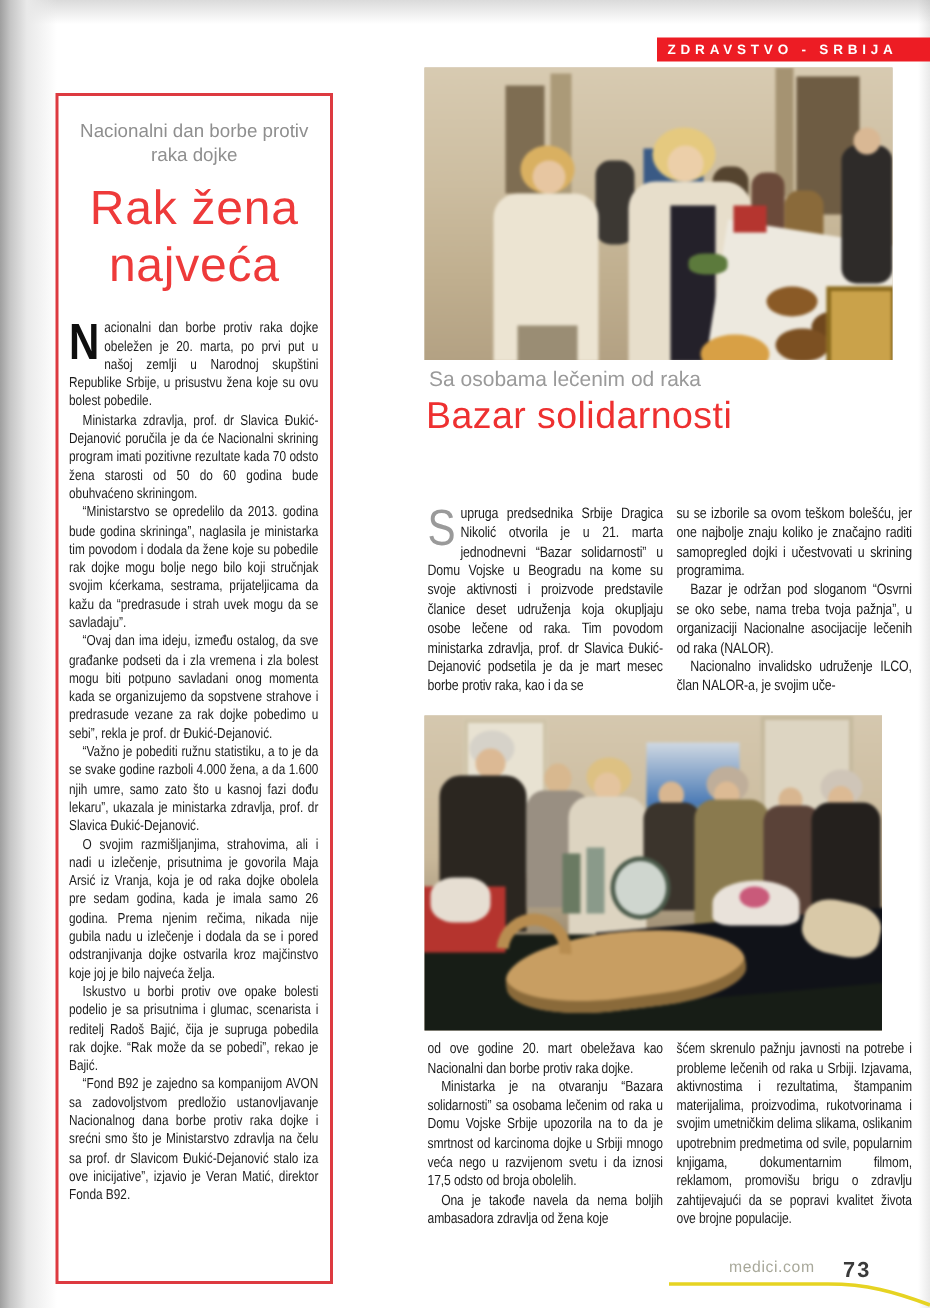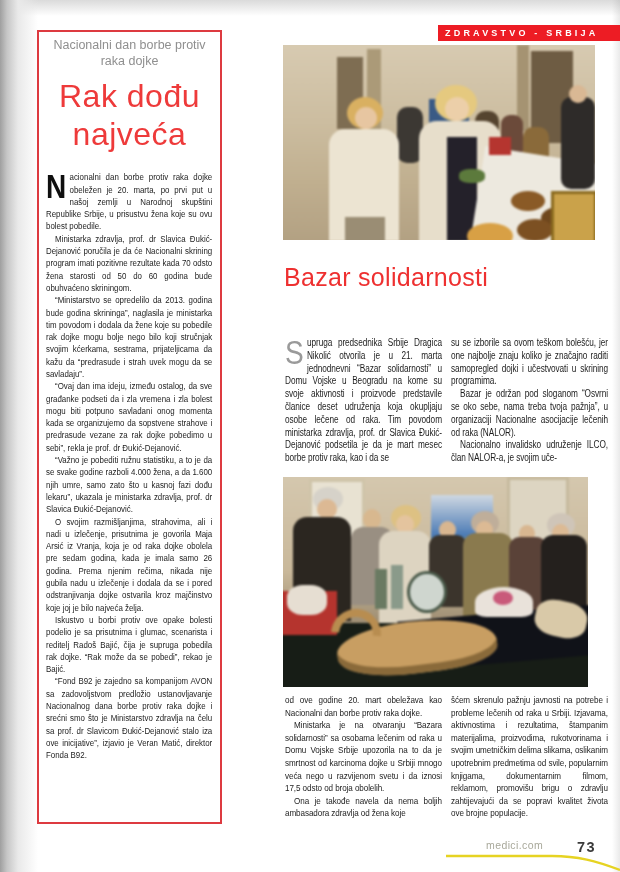--- a/index.html
+++ b/index.html
@@ -8,22 +8,22 @@
     background:
       linear-gradient(90deg,#9f9f9f 0px,#c6c6c6 7px,#e9e9e9 18px,rgba(255,255,255,0) 38px),
       linear-gradient(180deg,rgba(150,150,150,.35) 0px,rgba(255,255,255,0) 16px),
       linear-gradient(270deg,rgba(170,170,170,.25) 0px,rgba(255,255,255,0) 8px),
       #ffffff;}
   
   .banner{position:absolute;left:438px;top:25px;width:182px;height:16px;background:#ed1c24;}
   .banner span{display:block;font-size:9px;font-weight:bold;color:#fff;letter-spacing:3.2px;
     line-height:16px;padding-left:7px;white-space:nowrap;}
   
-  .left-box{position:absolute;left:37px;top:30px;width:185px;height:794px;border:2px solid #dd3a40;
-    box-sizing:border-box;padding:4px 7px;overflow:hidden;}
+  .left-box{position:absolute;left:37px;top:62px;width:185px;height:794px;border:2px solid #dd3a40;
+    box-sizing:border-box;padding:14px 7px;overflow:hidden;}
   .kicker{font-size:12.5px;color:#8f8f8f;text-align:center;line-height:1.25;margin-top:2px;}
   .left-title{margin-top:8px;color:#ee3a3a;text-align:center;}
   .left-title div{font-size:32px;line-height:38px;letter-spacing:.5px;}
   .left-body{margin-top:18px;width:202px;transform:scaleX(.823);transform-origin:0 0;
     font-size:9.6px;line-height:12.3px;color:#1d1d1d;text-align:justify;}
   .left-body p{margin:0;}
   .left-body-list p{text-indent:11px;}
   .dropcap{float:left;font-size:34px;line-height:27px;font-weight:bold;color:#0f0f0f;padding:2px 4px 0 0;}
   .dropcap.gray{color:#9a9a9a;font-weight:normal;}
   
@@ -41,35 +41,35 @@
     font-size:10px;line-height:12.8px;color:#1d1d1d;text-align:justify;letter-spacing:-.1px;}
   .cols-bottom .col{font-size:9.8px;line-height:12.6px;}
   .col1{left:0;}
   .col2{left:166px;}
   .col p{margin:0;}
   .col p + p{text-indent:11px;}
   
   .footer{position:absolute;left:440px;top:836px;width:180px;height:36px;}
   .footer svg{position:absolute;left:0;top:0;}
   .site{position:absolute;left:46px;top:3px;font-size:10.5px;color:#a8a89a;letter-spacing:.4px;}
-  .pageno{position:absolute;left:137px;top:3px;font-size:14.5px;font-weight:bold;color:#3a3a3a;letter-spacing:1.5px;}
+  .pageno{position:absolute;left:122px;top:3px;font-size:14.5px;font-weight:bold;color:#3a3a3a;letter-spacing:1.5px;}
 </style>
 </head>
 <body>
 
 <div class="page">
 
   <div class="banner">
     <span>ZDRAVSTVO - SRBIJA</span>
   </div>
 
   <div class="left-box">
     <div class="kicker">Nacionalni dan borbe protiv raka dojke</div>
     <div class="left-title">
-      <div>Rak dođu</div>
+      <div>Rak žena</div>
       <div>najveća</div>
     </div>
     <div class="left-body">
       <p><span class="dropcap">N</span><span>acionalni dan borbe protiv raka dojke obeležen je 20. marta, po prvi put u našoj zemlji u Narodnoj skupštini Republike Srbije, u prisustvu žena koje su ovu bolest pobedile.</span></p>
       <div class="left-body-list">
           <p>Ministarka zdravlja, prof. dr Slavica Đukić-Dejanović poručila je da će Nacionalni skrining program imati pozitivne rezultate kada 70 odsto žena starosti od 50 do 60 godina bude obuhvaćeno skriningom.</p>
           <p>“Ministarstvo se opredelilo da 2013. godina bude godina skrininga”, naglasila je ministarka tim povodom i dodala da žene koje su pobedile rak dojke mogu bolje nego bilo koji stručnjak svojim kćerkama, sestrama, prijateljicama da kažu da “predrasude i strah uvek mogu da se savladaju”.</p>
           <p>“Ovaj dan ima ideju, između ostalog, da sve građanke podseti da i zla vremena i zla bolest mogu biti potpuno savladani onog momenta kada se organizujemo da sopstvene strahove i predrasude vezane za rak dojke pobedimo u sebi”, rekla je prof. dr Đukić-Dejanović.</p>
           <p>“Važno je pobediti ružnu statistiku, a to je da se svake godine razboli 4.000 žena, a da 1.600 njih umre, samo zato što u kasnoj fazi dođu lekaru”, ukazala je ministarka zdravlja, prof. dr Slavica Đukić-Dejanović.</p>
           <p>O svojim razmišljanjima, strahovima, ali i nadi u izlečenje, prisutnima je govorila Maja Arsić iz Vranja, koja je od raka dojke obolela pre sedam godina, kada je imala samo 26 godina. Prema njenim rečima, nikada nije gubila nadu u izlečenje i dodala da se i pored odstranjivanja dojke ostvarila kroz majčinstvo koje joj je bilo najveća želja.</p>
@@ -105,20 +105,21 @@
       <div style="left:238px;top:178px;width:36px;height:22px;border-radius:50%;background:#7c5022;"></div>
       <div style="left:188px;top:182px;width:46px;height:26px;border-radius:50%;background:#d8a045;"></div>
       <div style="left:210px;top:96px;width:22px;height:18px;background:#b5352f;"></div>
       <div style="left:180px;top:128px;width:26px;height:14px;border-radius:40%;background:#5c7a3c;"></div>
       <div style="left:282px;top:56px;width:34px;height:92px;border-radius:10px;background:#2e2b29;"></div>
       <div style="left:290px;top:44px;width:18px;height:18px;border-radius:50%;background:#d9b894;"></div>
       <div style="left:272px;top:150px;width:40px;height:48px;background:#caa24a;border:3px solid #8a6a1e;"></div>
     </div>
   </div>
 
+  <div class="right-kicker">Sa osobama lečenim od raka</div>
   <div class="right-title">Bazar solidarnosti</div>
 
   <div class="cols cols-top">
     <div class="col col1">
       <p><span class="dropcap gray">S</span><span>upruga predsednika Srbije Dragica Nikolić otvorila je u 21. marta jednodnevni “Bazar solidarnosti” u Domu Vojske u Beogradu na kome su svoje aktivnosti i proizvode predstavile članice deset udruženja koja okupljaju osobe lečene od raka. Tim povodom ministarka zdravlja, prof. dr Slavica Đukić-Dejanović podsetila je da je mart mesec borbe protiv raka, kao i da se</span></p>
     </div>
     <div class="col col2">
         <p>su se izborile sa ovom teškom bolešću, jer one najbolje znaju koliko je značajno raditi samopregled dojki i učestvovati u skrining programima.</p>
         <p>Bazar je održan pod sloganom “Osvrni se oko sebe, nama treba tvoja pažnja”, u organizaciji Nacionalne asocijacije lečenih od raka (NALOR).</p>
         <p>Nacionalno invalidsko udruženje ILCO, član NALOR-a, je svojim uče-</p>

